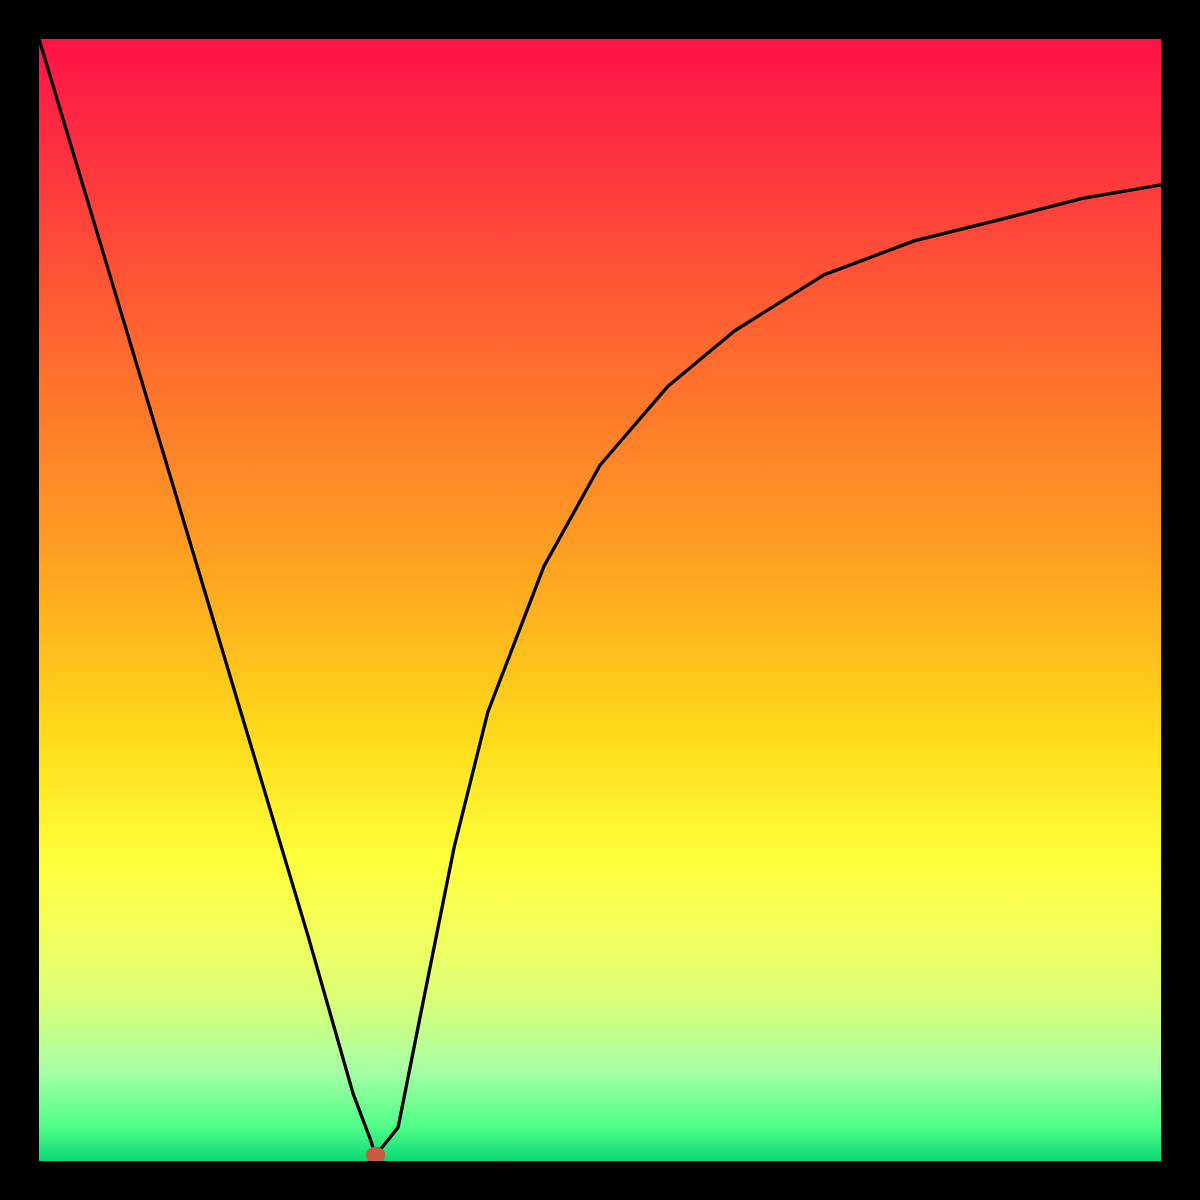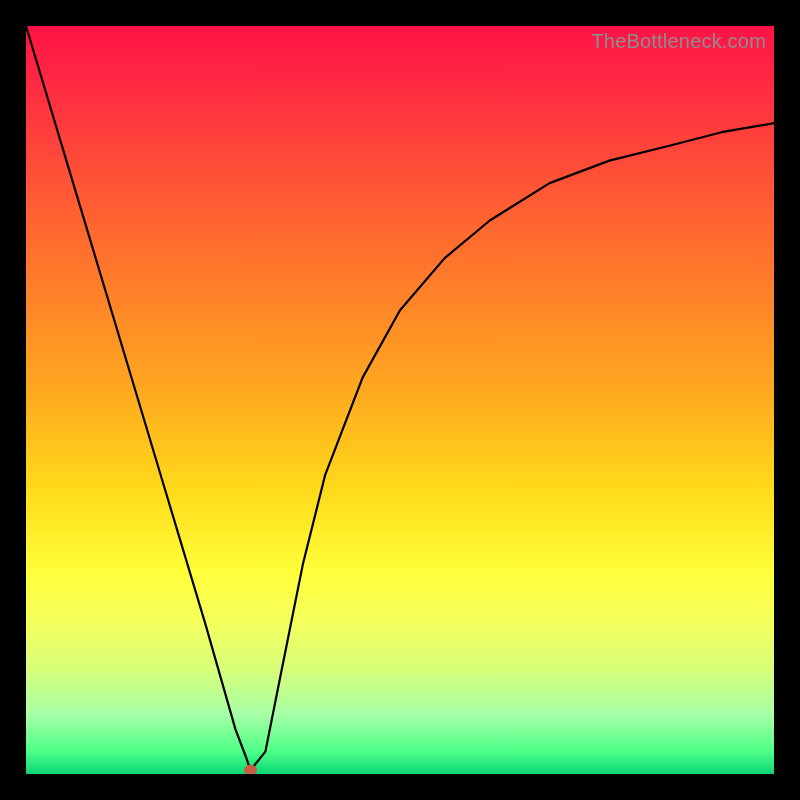--- a/index.html
+++ b/index.html
@@ -69,20 +69,19 @@
     stroke: #c95a43;
   }
 </style>
 </head>
 <body>
 
 <div class="outer">
   <div class="plot-area">
     <div class="gradient"></div>
 
-    <div class="watermark">TheBottleneck.com</div>
 
     <svg class="overlay" viewBox="0 0 748 748" preserveAspectRatio="none">
       <path id="curve-path" class="curve" d="M0.0 0.0 L44.9 149.6 L89.8 299.2 L134.6 448.8 L179.5 598.4 L209.4 703.1 L220.7 733.0 L224.4 744.3 L239.4 725.6 L254.3 650.8 L276.8 538.6 L299.2 448.8 L336.6 351.6 L374.0 284.2 L418.9 231.9 L463.8 194.5 L523.6 157.1 L583.4 134.6 L643.3 119.7 L695.6 106.2 L748.0 97.2"></path>
       <ellipse id="marker-dot" class="marker" rx="6" ry="5" cx="224.4" cy="744.0"></ellipse>
     </svg>
   </div>
 </div>
 
 </body></html>

